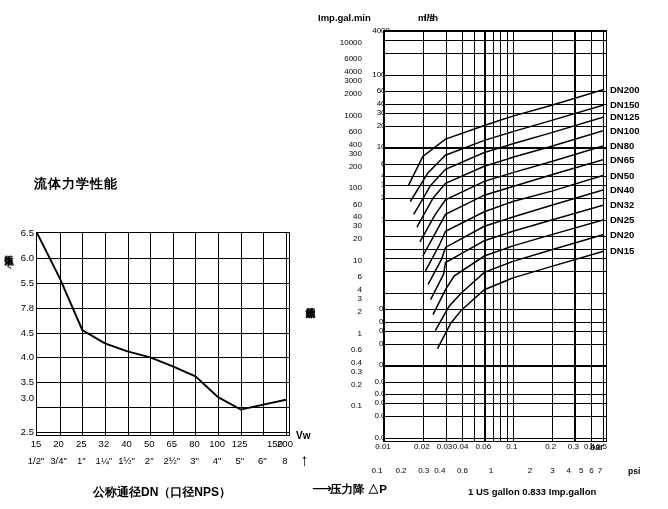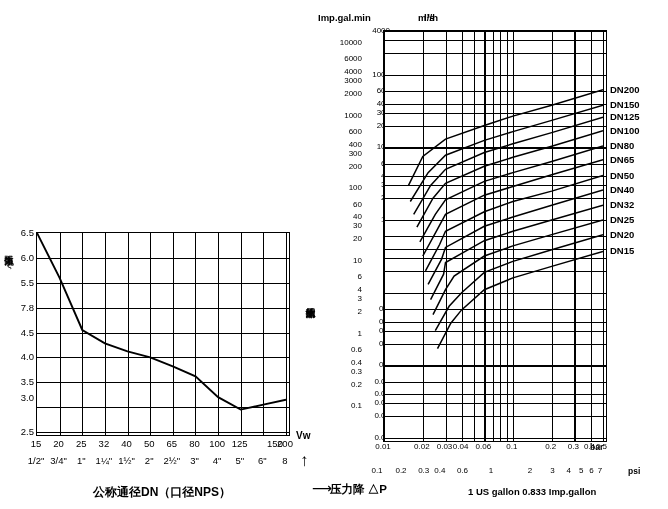--- a/index.html
+++ b/index.html
@@ -48,20 +48,21 @@
   #psi-labels span{position:absolute;font-size:8px;transform:translateX(-50%);white-space:nowrap;}
   #psi-labels{position:absolute;left:383px;top:466px;width:240px;height:12px;}
   #unit-bar{position:absolute;left:590px;top:442px;font-size:8.5px;font-weight:bold;}
   #unit-psi{position:absolute;left:628px;top:466px;font-size:8.5px;font-weight:bold;}
   #footnote{position:absolute;left:468px;top:486px;font-size:9.5px;font-weight:bold;}
 </style>
 </head>
 <body>
 
 <div class="pane" id="left-pane">
+  <div id="left-title1">流体力学性能</div>
 
   <div id="left-vaxis-title">流体阻力系数 ξ</div>
   <div id="left-ylabels">
       <span style="top: 1px;">6.5</span>
       <span style="top: 25.875px;">6.0</span>
       <span style="top: 50.75px;">5.5</span>
       <span style="top: 75.625px;">7.8</span>
       <span style="top: 100.5px;">4.5</span>
       <span style="top: 125.375px;">4.0</span>
       <span style="top: 150.25px;">3.5</span>

